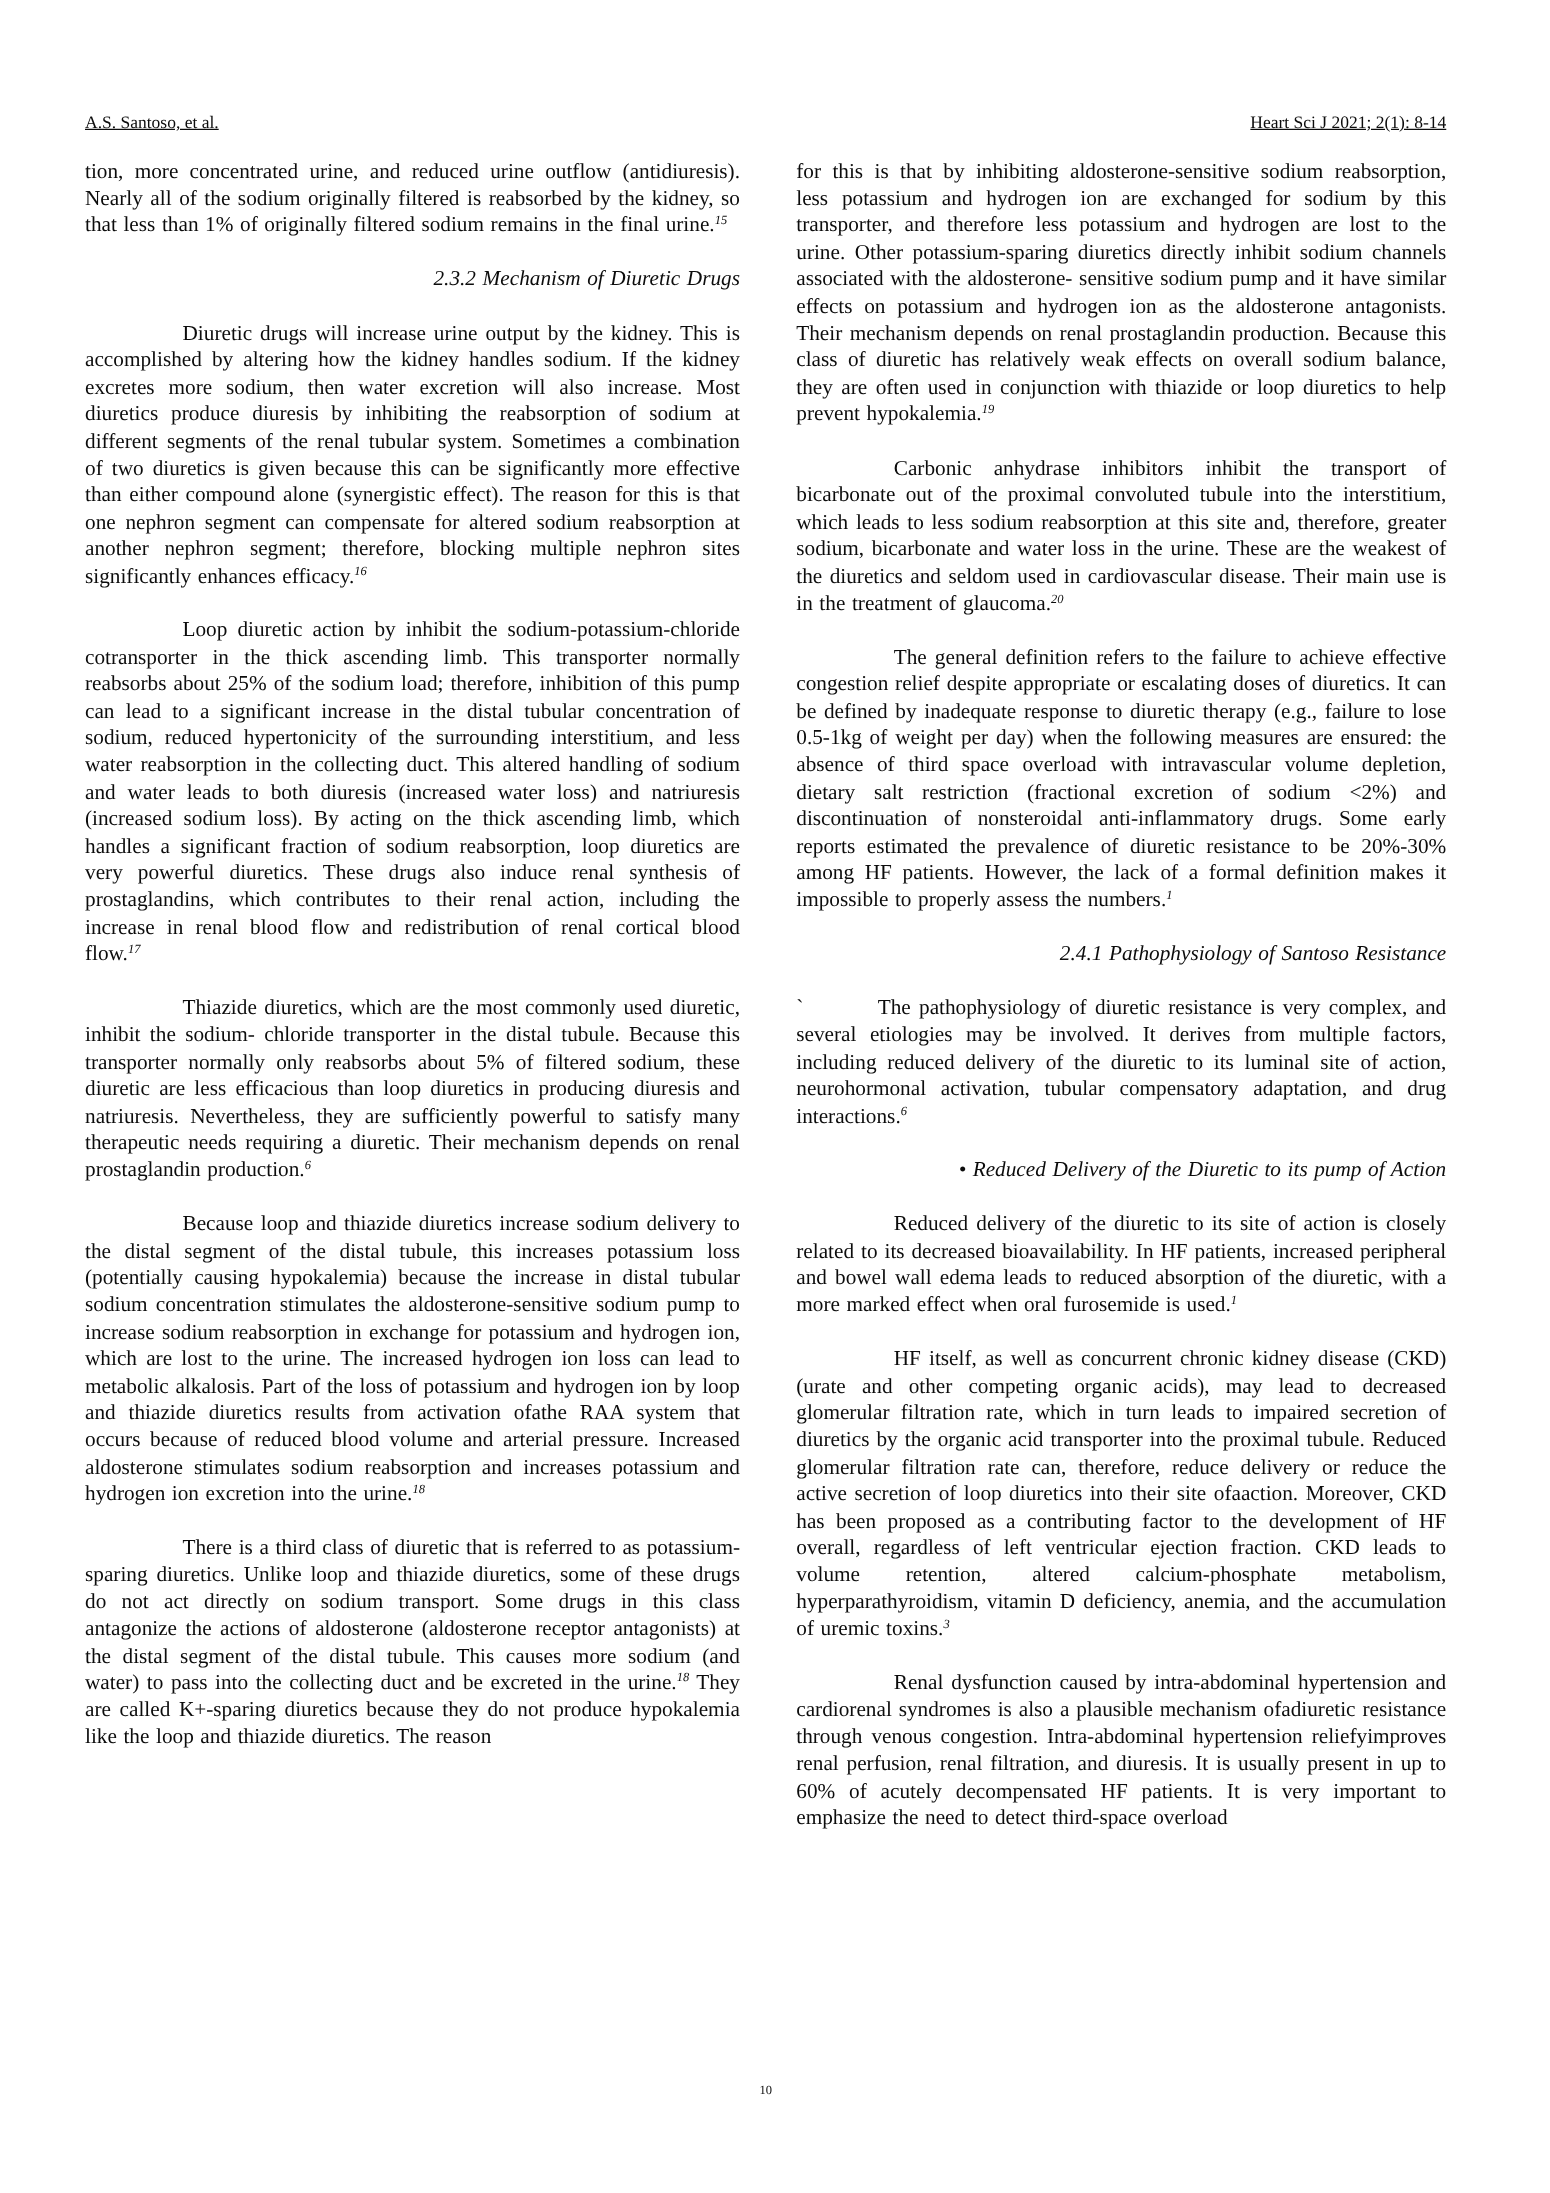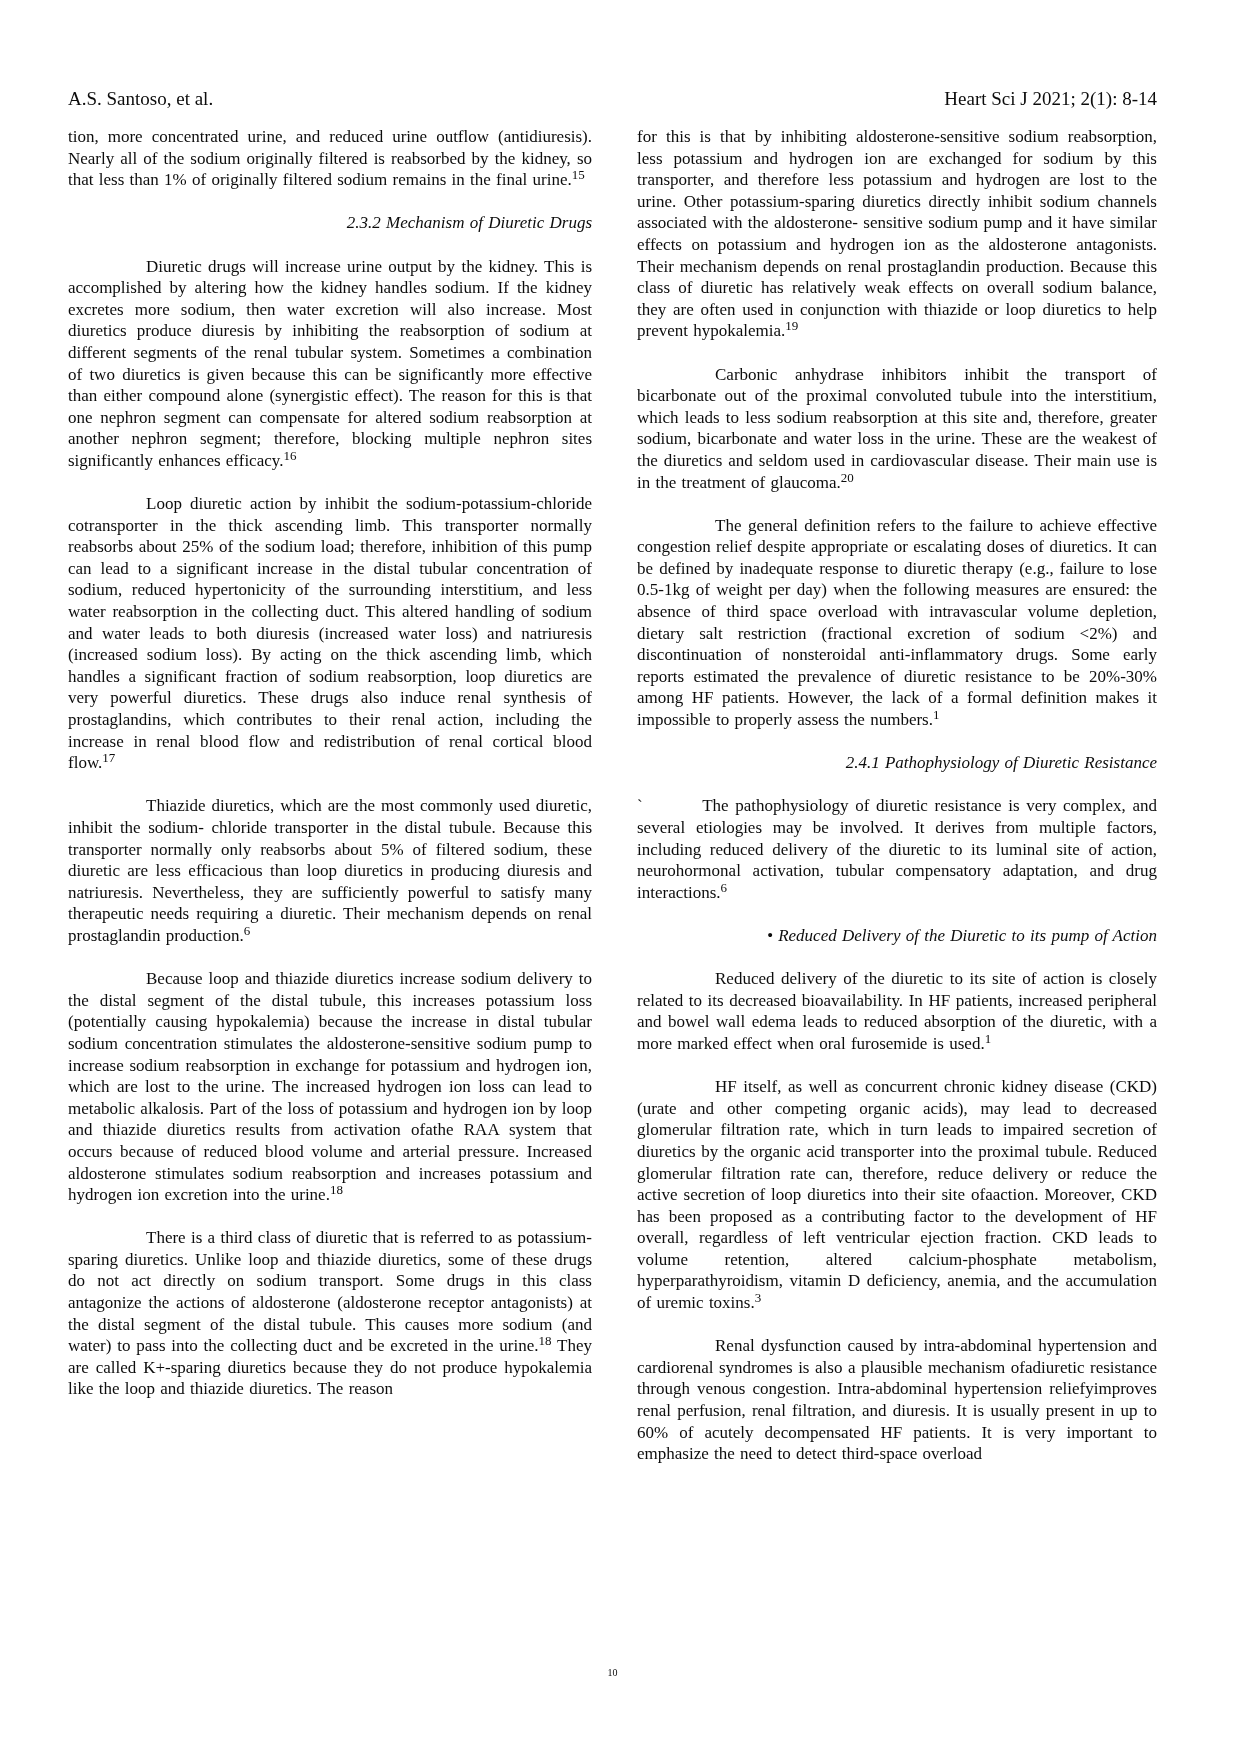--- a/index.html
+++ b/index.html
@@ -17,22 +17,23 @@
     background: #ffffff;
     overflow: hidden;
   }
   .header {
     position: absolute;
     top: 90px;
     left: 68px;
     width: 1089px;
     display: flex;
     justify-content: space-between;
-    font-size: 19px;
+    font-size: 14px;
     line-height: 18px;
+    text-decoration: underline;
   }
   .columns {
     position: absolute;
     top: 126px;
     left: 68px;
     width: 1089px;
     display: flex;
     gap: 45px;
   }
   .col { }
@@ -45,25 +46,26 @@
     text-align: justify;
     word-spacing: 0.06em;
   }
   .block:last-child { margin-bottom: 0; }
   .section-heading, .bullet-heading {
     font-style: italic;
     text-align: right;
   }
   .indent { text-indent: 78px; }
   .block sup {
-    font-size: 13px;
+    font-size: 10px;
     line-height: 0;
     vertical-align: baseline;
     position: relative;
     top: -6px;
+    font-style: italic;
   }
   .footer {
     position: absolute;
     top: 1667px;
     left: 68px;
     width: 1089px;
     text-align: center;
     font-size: 10px;
   }
 </style>
@@ -84,21 +86,21 @@
         <div class="block paragraph indent">Diuretic drugs will increase urine output by the kidney. This is accomplished by altering how the kidney handles sodium. If the kidney excretes more sodium, then water excretion will also increase. Most diuretics produce diuresis by inhibiting the reabsorption of sodium at different segments of the renal tubular system. Sometimes a combination of two diuretics is given because this can be significantly more effective than either compound alone (synergistic effect). The reason for this is that one nephron segment can compensate for altered sodium reabsorption at another nephron segment; therefore, blocking multiple nephron sites significantly enhances efficacy.<sup>16</sup></div>
         <div class="block paragraph indent">Loop diuretic action by inhibit the sodium-potassium-chloride cotransporter in the thick ascending limb. This transporter normally reabsorbs about 25% of the sodium load; therefore, inhibition of this pump can lead to a significant increase in the distal tubular concentration of sodium, reduced hypertonicity of the surrounding interstitium, and less water reabsorption in the collecting duct. This altered handling of sodium and water leads to both diuresis (increased water loss) and natriuresis (increased sodium loss). By acting on the thick ascending limb, which handles a significant fraction of sodium reabsorption, loop diuretics are very powerful diuretics. These drugs also induce renal synthesis of prostaglandins, which contributes to their renal action, including the increase in renal blood flow and redistribution of renal cortical blood flow.<sup>17</sup></div>
         <div class="block paragraph indent">Thiazide diuretics, which are the most commonly used diuretic, inhibit the sodium- chloride transporter in the distal tubule. Because this transporter normally only reabsorbs about 5% of filtered sodium, these diuretic are less efficacious than loop diuretics in producing diuresis and natriuresis. Nevertheless, they are sufficiently powerful to satisfy many therapeutic needs requiring a diuretic. Their mechanism depends on renal prostaglandin production.<sup>6</sup></div>
         <div class="block paragraph indent">Because loop and thiazide diuretics increase sodium delivery to the distal segment of the distal tubule, this increases potassium loss (potentially causing hypokalemia) because the increase in distal tubular sodium concentration stimulates the aldosterone-sensitive sodium pump to increase sodium reabsorption in exchange for potassium and hydrogen ion, which are lost to the urine. The increased hydrogen ion loss can lead to metabolic alkalosis. Part of the loss of potassium and hydrogen ion by loop and thiazide diuretics results from activation ofathe RAA system that occurs because of reduced blood volume and arterial pressure. Increased aldosterone stimulates sodium reabsorption and increases potassium and hydrogen ion excretion into the urine.<sup>18</sup></div>
         <div class="block paragraph indent">There is a third class of diuretic that is referred to as potassium-sparing diuretics. Unlike loop and thiazide diuretics, some of these drugs do not act directly on sodium transport. Some drugs in this class antagonize the actions of aldosterone (aldosterone receptor antagonists) at the distal segment of the distal tubule. This causes more sodium (and water) to pass into the collecting duct and be excreted in the urine.<sup>18</sup> They are called K+-sparing diuretics because they do not produce hypokalemia like the loop and thiazide diuretics. The reason</div>
       </div>
     <div class="col col-right" id="col-right">
         <div class="block paragraph">for this is that by inhibiting aldosterone-sensitive sodium reabsorption, less potassium and hydrogen ion are exchanged for sodium by this transporter, and therefore less potassium and hydrogen are lost to the urine. Other potassium-sparing diuretics directly inhibit sodium channels associated with the aldosterone- sensitive sodium pump and it have similar effects on potassium and hydrogen ion as the aldosterone antagonists. Their mechanism depends on renal prostaglandin production. Because this class of diuretic has relatively weak effects on overall sodium balance, they are often used in conjunction with thiazide or loop diuretics to help prevent hypokalemia.<sup>19</sup></div>
         <div class="block paragraph indent">Carbonic anhydrase inhibitors inhibit the transport of bicarbonate out of the proximal convoluted tubule into the interstitium, which leads to less sodium reabsorption at this site and, therefore, greater sodium, bicarbonate and water loss in the urine. These are the weakest of the diuretics and seldom used in cardiovascular disease. Their main use is in the treatment of glaucoma.<sup>20</sup></div>
         <div class="block paragraph indent">The general definition refers to the failure to achieve effective congestion relief despite appropriate or escalating doses of diuretics. It can be defined by inadequate response to diuretic therapy (e.g., failure to lose 0.5-1kg of weight per day) when the following measures are ensured: the absence of third space overload with intravascular volume depletion, dietary salt restriction (fractional excretion of sodium &lt;2%) and discontinuation of nonsteroidal anti-inflammatory drugs. Some early reports estimated the prevalence of diuretic resistance to be 20%-30% among HF patients. However, the lack of a formal definition makes it impossible to properly assess the numbers.<sup>1</sup></div>
-        <div class="block section-heading">2.4.1 Pathophysiology of Diuretic Resistance</div>
+        <div class="block section-heading">2.4.1 Pathophysiology of Santoso Resistance</div>
         <div class="block paragraph">`    The pathophysiology of diuretic resistance is very complex, and several etiologies may be involved. It derives from multiple factors, including reduced delivery of the diuretic to its luminal site of action, neurohormonal activation, tubular compensatory adaptation, and drug interactions.<sup>6</sup></div>
         <div class="block bullet-heading">• Reduced Delivery of the Diuretic to its pump of Action</div>
         <div class="block paragraph indent">Reduced delivery of the diuretic to its site of action is closely related to its decreased bioavailability. In HF patients, increased peripheral and bowel wall edema leads to reduced absorption of the diuretic, with a more marked effect when oral furosemide is used.<sup>1</sup></div>
         <div class="block paragraph indent">HF itself, as well as concurrent chronic kidney disease (CKD) (urate and other competing organic acids), may lead to decreased glomerular filtration rate, which in turn leads to impaired secretion of diuretics by the organic acid transporter into the proximal tubule. Reduced glomerular filtration rate can, therefore, reduce delivery or reduce the active secretion of loop diuretics into their site ofaaction. Moreover, CKD has been proposed as a contributing factor to the development of HF overall, regardless of left ventricular ejection fraction. CKD leads to volume retention, altered calcium-phosphate metabolism, hyperparathyroidism, vitamin D deficiency, anemia, and the accumulation of uremic toxins.<sup>3</sup></div>
         <div class="block paragraph indent">Renal dysfunction caused by intra-abdominal hypertension and cardiorenal syndromes is also a plausible mechanism ofadiuretic resistance through venous congestion. Intra-abdominal hypertension reliefyimproves renal perfusion, renal filtration, and diuresis. It is usually present in up to 60% of acutely decompensated HF patients. It is very important to emphasize the need to detect third-space overload</div>
       </div>
   </div>
 
   <div class="footer">
     <span>10</span>

